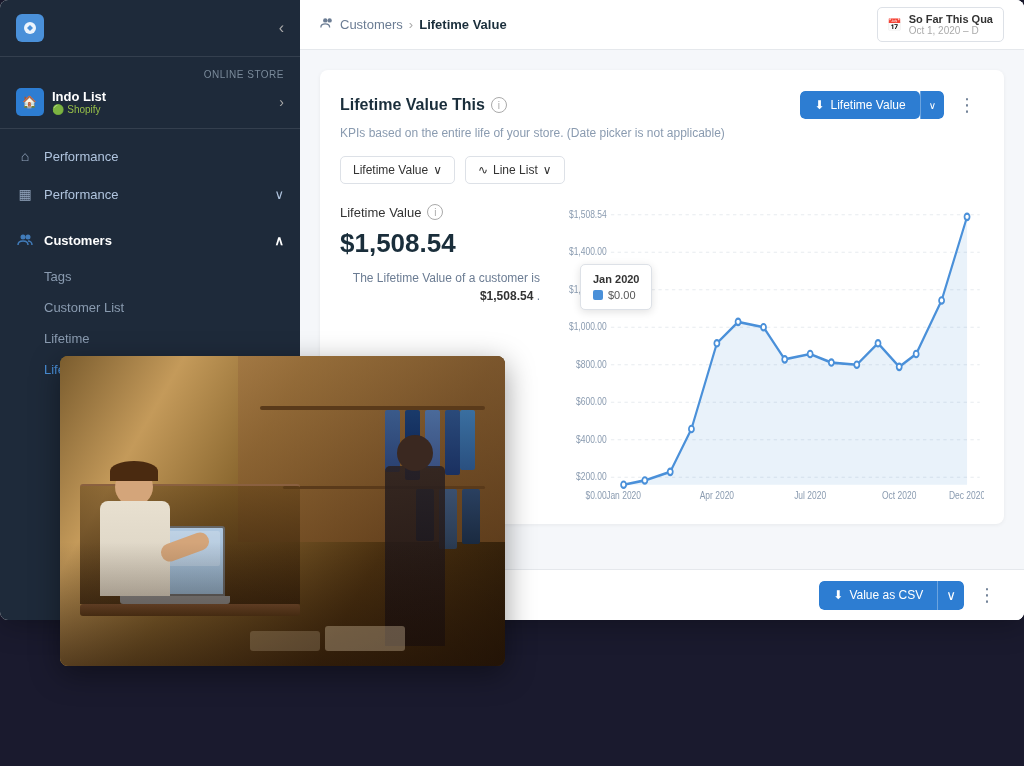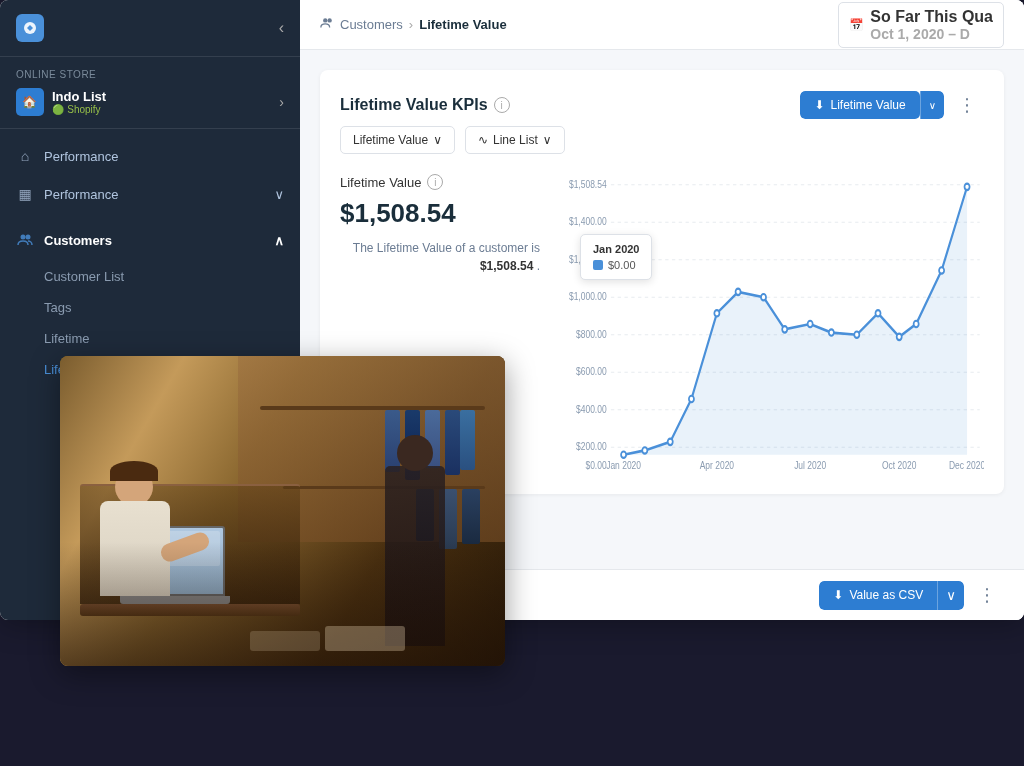--- a/index.html
+++ b/index.html
@@ -71,20 +71,21 @@
       padding: 12px 16px;
       border-bottom: 1px solid rgba(255,255,255,0.1);
     }
 
     .store-label {
       font-size: 10px;
       color: #7a8a9a;
       text-transform: uppercase;
       letter-spacing: 0.5px;
       margin-bottom: 8px;
+      text-align: right;
     }
 
     .store-info {
       display: flex;
       align-items: center;
       justify-content: space-between;
       cursor: pointer;
     }
 
     .store-details {
@@ -600,22 +601,22 @@
               <circle cx="11" cy="5" r="2.5" fill="#4a90d9"></circle>
               <path d="M1 13c0-2.5 2-4 5-4s5 1.5 5 4" stroke="#4a90d9" stroke-width="1.5" fill="none"></path>
               <path d="M11 9c2 0 4 1.5 4 4" stroke="#4a90d9" stroke-width="1.5" fill="none"></path>
             </svg>
           </div>
           <span>Customers</span>
         </div>
         <div>∧</div>
       </div>
       <div class="sub-nav">
+        <div class="sub-nav-item">Tags</div>
         <div class="sub-nav-item">Customer List</div>
-        <div class="sub-nav-item">Tags</div>
         <div class="sub-nav-item">Lifetime</div>
         <div class="sub-nav-item active">Lifetime Value</div>
       </div>
     </div>
   </div>
 
   <div class="main-content">
 
     <div class="topbar">
       <div class="breadcrumb">
@@ -627,45 +628,46 @@
           </svg>
         </span>
         <span class="breadcrumb-link">Customers</span>
         <span class="breadcrumb-arrow">›</span>
         <span class="breadcrumb-current">Lifetime Value</span>
       </div>
       <div class="topbar-right">
         <div class="date-range-btn">
           <span>📅</span>
           <div>
-            <div style="font-weight:600;font-size:16px;">So Far This Qua</div>
-            <div style="color:#aaa;font-size:14px;font-weight:bold;">Oct 1, 2020 – D</div>
+            <div style="font-weight:600;font-size:11px;">So Far This Qua</div>
+            <div style="color:#aaa;font-size:10px;">Oct 1, 2020 – D</div>
           </div>
         </div>
       </div>
     </div>
 
     <div class="content-area">
       <div class="kpi-section">
         <div class="kpi-header">
           <div class="kpi-title-row">
-            <span class="kpi-title">Lifetime Value KPIs</span>
+            <span class="kpi-title">Lifetime Value This</span>
             <div class="info-icon">i</div>
           </div>
           <div class="kpi-actions">
             <div style="display:flex;border-radius:5px;overflow:hidden;">
               <button class="lifetime-value-btn">
                 <span>⬇</span>
                 <span>Lifetime Value</span>
               </button>
               <button class="btn-dropdown">∨</button>
             </div>
             <button class="more-btn">⋮</button>
           </div>
         </div>
+        <div class="kpi-subtitle">KPIs based on the entire life of your store. (Date picker is not applicable)</div>
 
         <div class="filter-bar">
           <button class="filter-btn">
             <span>Lifetime Value</span>
             <span>∨</span>
           </button>
           <button class="filter-btn">
             <span>∿</span>
             <span>Line List</span>
             <span>∨</span>

